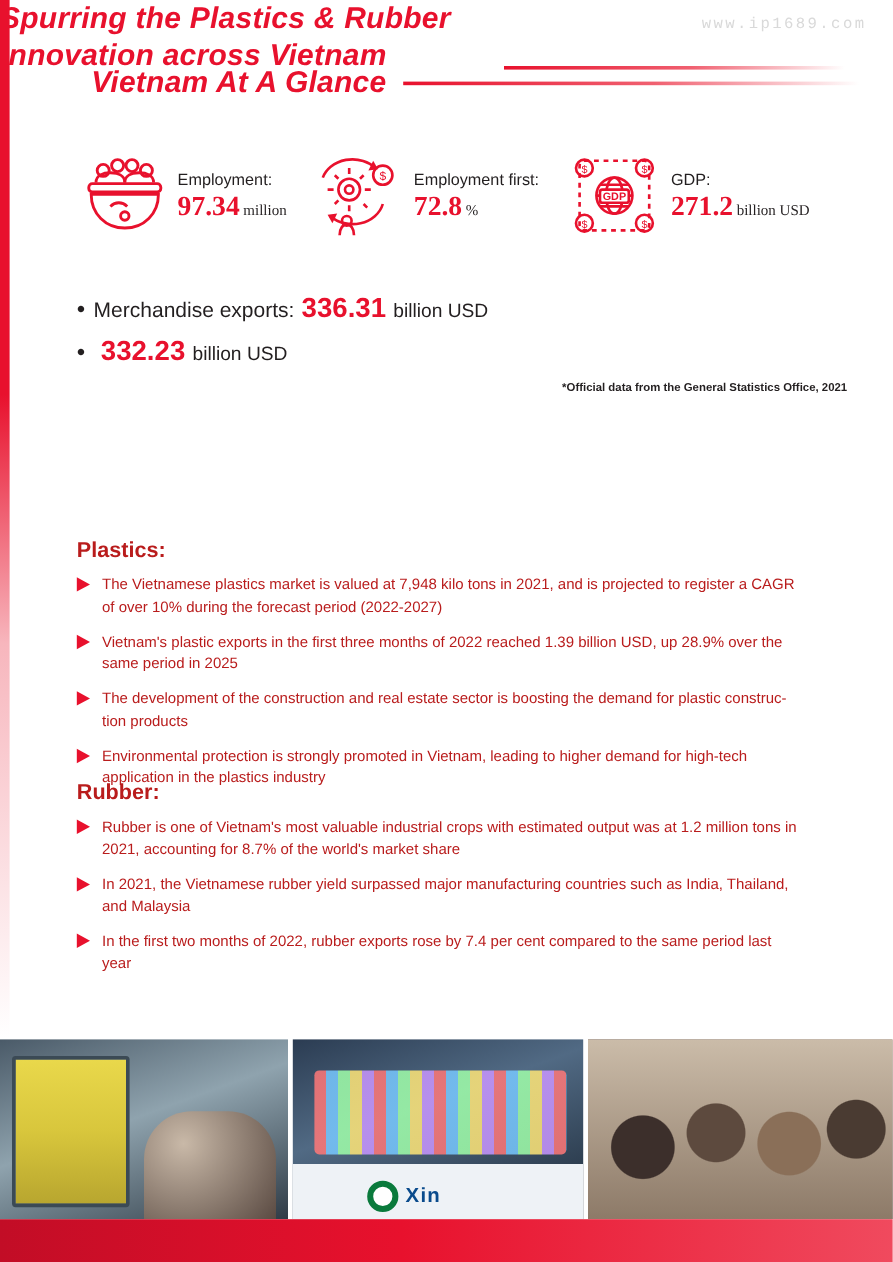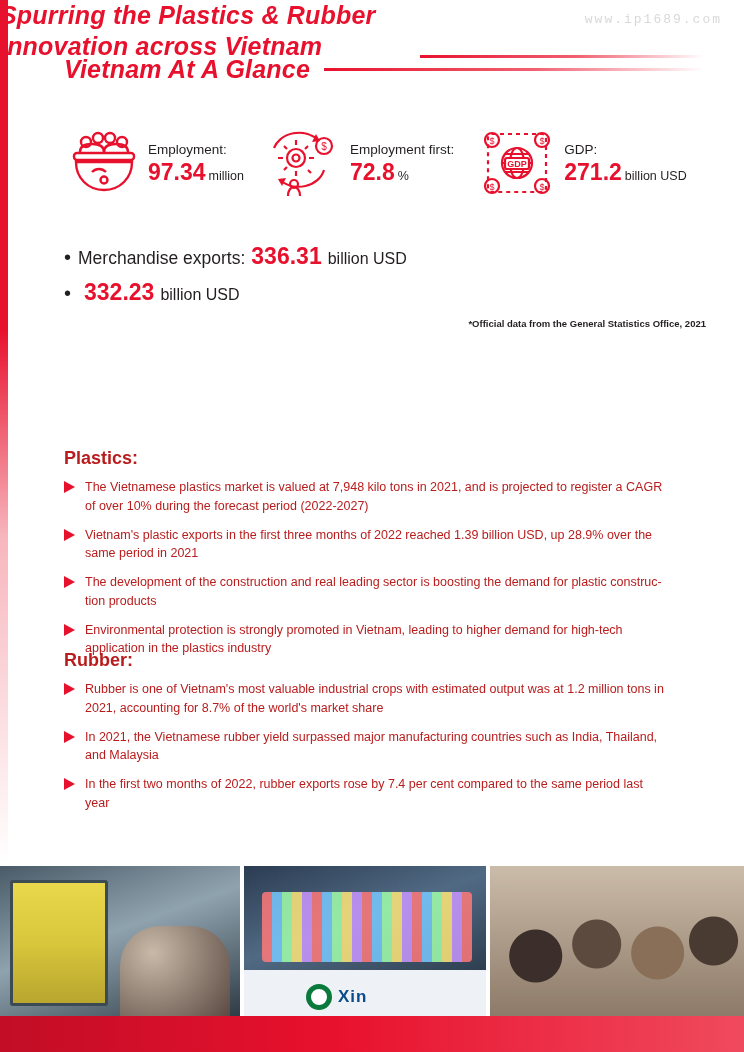--- a/index.html
+++ b/index.html
@@ -28,20 +28,21 @@
     letter-spacing: 2px;
     color: #d9d9d9;
     font-family: "Liberation Mono", monospace;
   }
 
   
   .head-row {
     position: absolute;
     display: flex;
     align-items: center;
+    margin-left: 12px;
   }
   .head-title {
     font-size: 25px;
     font-weight: bold;
     font-style: italic;
     color: #e8112d;
     white-space: nowrap;
     letter-spacing: .2px;
   }
   .head-rule {
@@ -74,20 +75,21 @@
   }
   .stat { display: flex; align-items: center; }
   .stat-icon { width: 76px; height: 70px; flex: none; }
   .stat-text { margin-left: 8px; }
   .stat-label { font-size: 13.5px; color: #231f20; line-height: 1.3; }
   .stat-value {
     font-size: 23px;
     font-weight: bold;
     color: #e8112d;
     line-height: 1.15;
+    font-family: Liberation Serif, serif;
   }
   .stat-value .unit {
     font-size: 12.5px;
     font-weight: normal;
     color: #231f20;
     margin-left: 3px;
   }
   .stat.gap1 { margin-left: 22px; }
   .stat.gap2 { margin-left: 26px; }
 
@@ -355,25 +357,25 @@
 
 <div class="section" id="sec-plastics">
   <div class="section-title">Plastics:</div>
 
   <div class="bullet">
     <span class="tri"></span>
     <span class="btext">The Vietnamese plastics market is valued at 7,948 kilo tons in 2021, and is projected to register a CAGR of over 10% during the forecast period (2022-2027)</span>
   </div>
   <div class="bullet">
     <span class="tri"></span>
-    <span class="btext">Vietnam's plastic exports in the first three months of 2022 reached 1.39 billion USD, up 28.9% over the same period in 2021</span>
-  </div>
-  <div class="bullet">
-    <span class="tri"></span>
-    <span class="btext">The development of the construction and real leading sector is boosting the demand for plastic construc-tion products</span>
+    <span class="btext">Vietnam's plastic exports in the first three months of 2022 reached 1.39 billion USD, up 28.9% over the same period in 2025</span>
+  </div>
+  <div class="bullet">
+    <span class="tri"></span>
+    <span class="btext">The development of the construction and real estate sector is boosting the demand for plastic construc-tion products</span>
   </div>
   <div class="bullet">
     <span class="tri"></span>
     <span class="btext">Environmental protection is strongly promoted in Vietnam, leading to higher demand for high-tech application in the plastics industry</span>
   </div>
 </div>
 
 <div class="section" id="sec-rubber">
   <div class="section-title">Rubber:</div>
 

